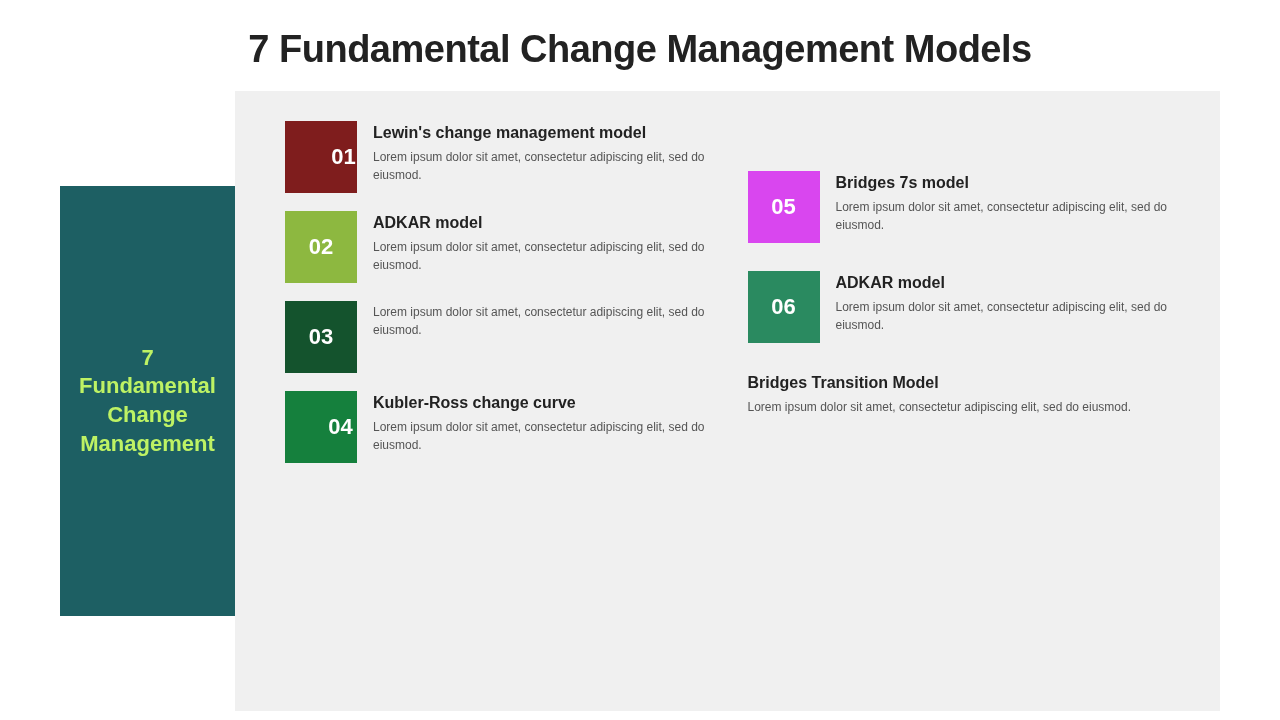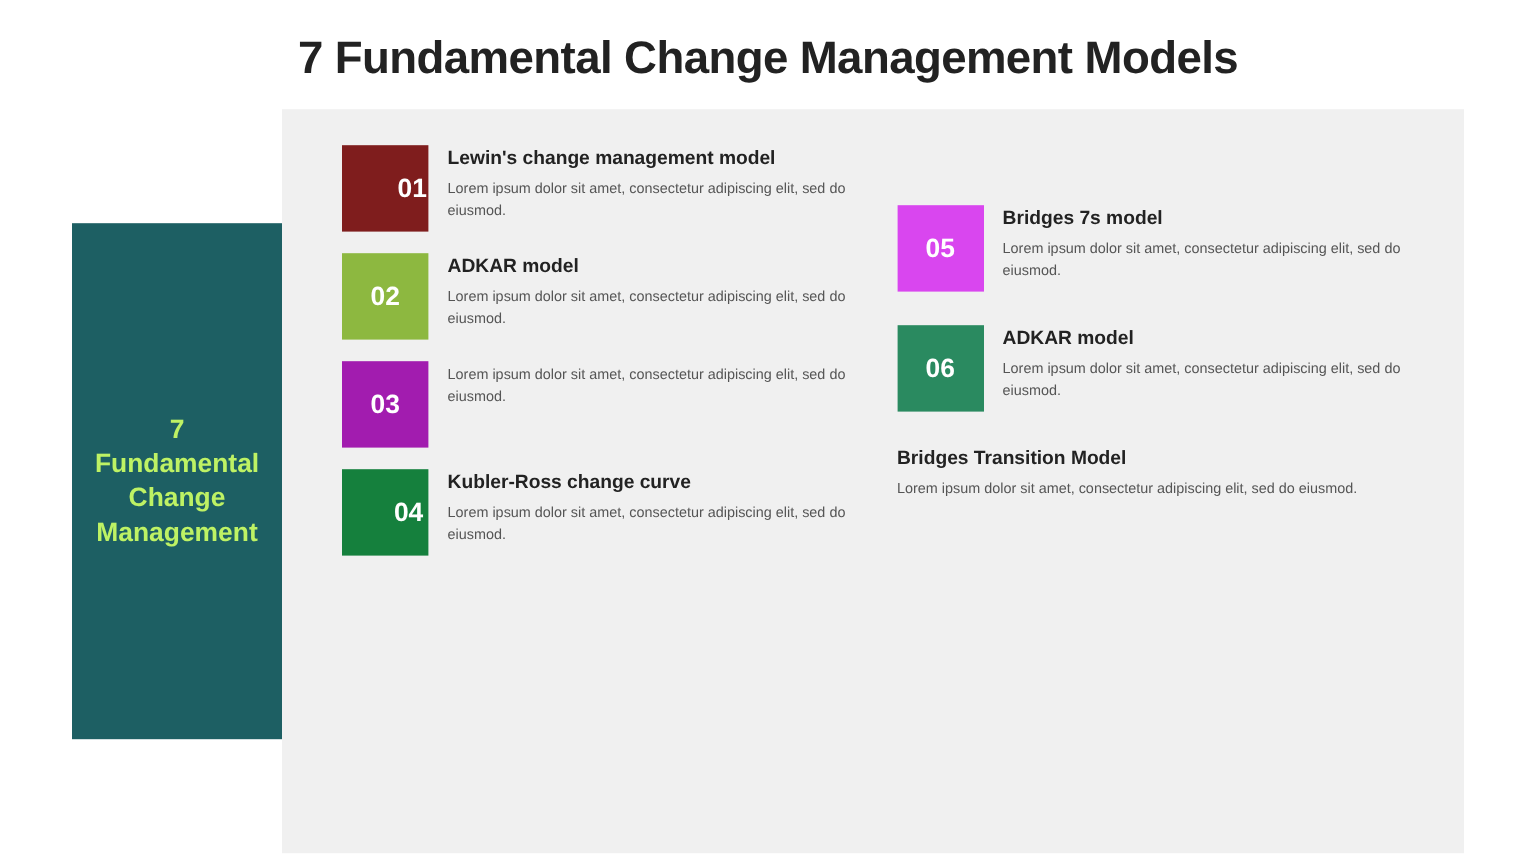--- a/index.html
+++ b/index.html
@@ -107,21 +107,21 @@
     }
 
     .model-desc {
       font-size: 12px;
       color: #555555;
       line-height: 1.5;
     }
 
     .color-01 { background-color: #7f1d1d; padding-left: 45px; }
     .color-02 { background-color: #8db840; }
-    .color-03 { background-color: #a21caf; }
+    .color-03 { background-color: #14532d; }
     .color-04 { background-color: #15803d; padding-left: 39px; }
     .color-05 { background-color: #d946ef; }
     .color-06 { background-color: #2a8a60; }
     .color-07 { background-color: #1d6060; }
   </style>
 </head>
 <body>
 
 <h1 class="page-title">7 Fundamental Change Management Models</h1>
 

